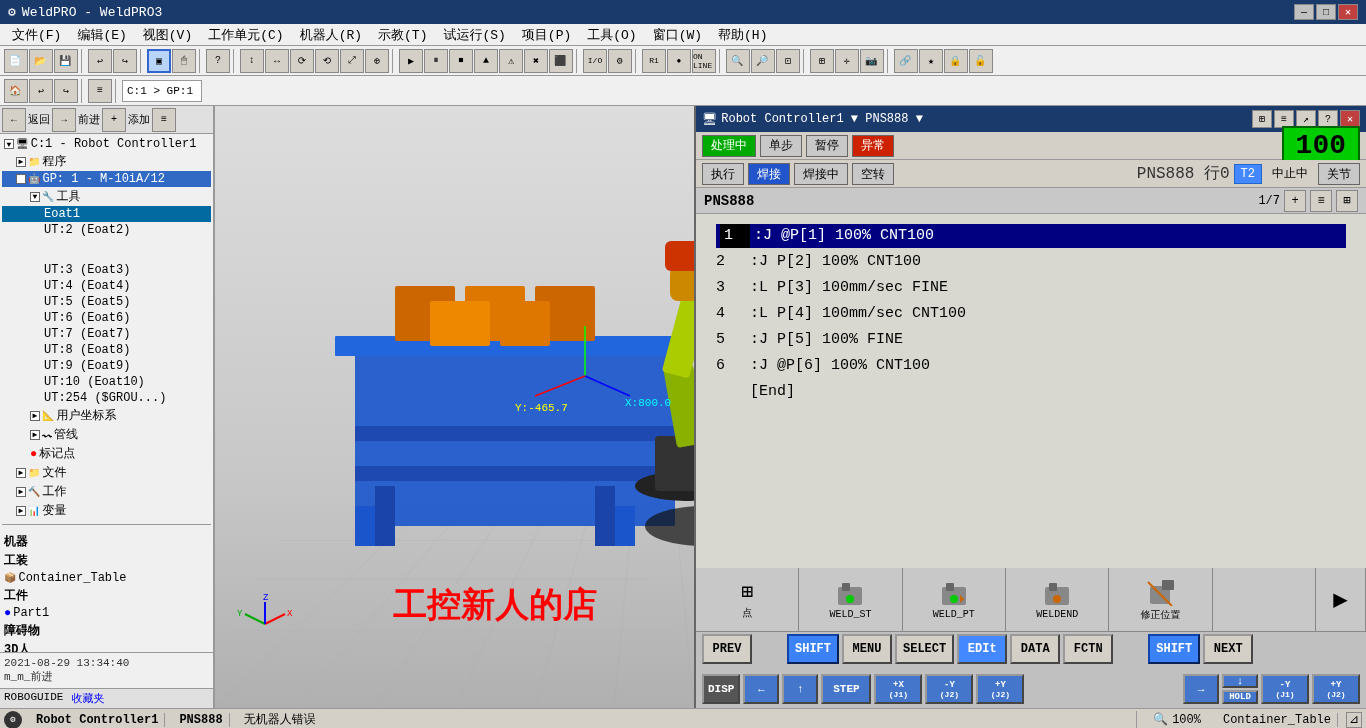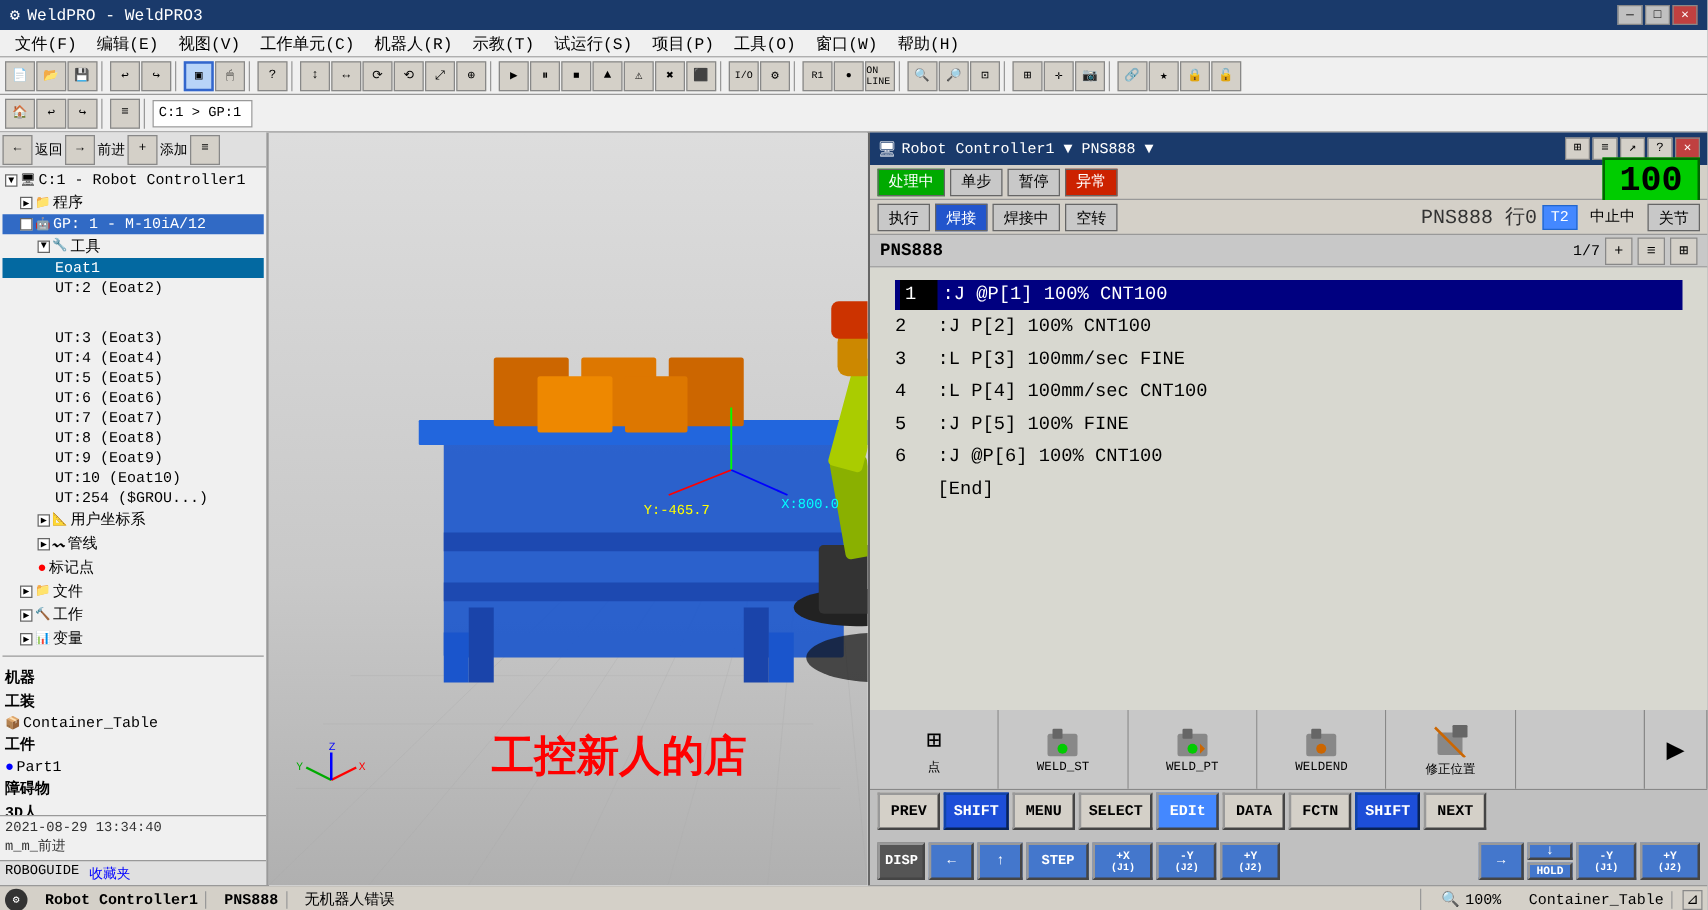--- a/index.html
+++ b/index.html
@@ -60,21 +60,21 @@
     .program-body { flex: 1; background: #d8d8d0; font-family: 'Courier New', monospace; font-size: 15px; padding: 8px 20px; overflow-y: auto; color: #000; }
     .prog-line { display: flex; align-items: center; margin: 2px 0; line-height: 1.6; }
     .prog-line.current { background: #000080; color: white; padding: 0 4px; }
     .prog-line-num { min-width: 30px; }
     .rc-icons-row { display: flex; height: 64px; border-bottom: 1px solid #888; }
     .rc-icon-btn { flex: 1; border-right: 1px solid #888; display: flex; flex-direction: column; align-items: center; justify-content: center; cursor: pointer; font-size: 10px; background: #c8c8c8; gap: 2px; }
     .rc-arrow-btn { width: 50px; border-right: 1px solid #888; display: flex; align-items: center; justify-content: center; cursor: pointer; background: #c8c8c8; font-size: 24px; }
 
     .rc-keys-row { display: flex; height: 38px; padding: 2px 6px; gap: 3px; }
     .rc-key { height: 30px; min-width: 50px; border: 2px outset #999; background: #d4d0c8; display: flex; align-items: center; justify-content: center; font-size: 12px; font-weight: bold; cursor: pointer; padding: 0 6px; }
-    .rc-key.blue-key { background: #1d4ed8; color: white; border-color: #1144aa; }
+    .rc-key.blue-key { background: #3b82f6; color: white; border-color: #1144aa; margin-left: 32px; }
     .rc-key.highlight { background: #4488ff; color: white; }
 
     .rc-keys-row2 { display: flex; height: 38px; align-items: center; padding: 2px 6px; gap: 3px; }
     .rc-key2 { height: 30px; min-width: 40px; border: 2px outset #999; background: #4477cc; color: white; display: flex; align-items: center; justify-content: center; font-size: 11px; font-weight: bold; cursor: pointer; padding: 0 4px; }
     .rc-key2.dark { background: #555; color: white; }
 
     
     .status-bar { height: 22px; background: #d4d0c8; border-top: 1px solid #999; display: flex; align-items: center; padding: 0 4px; gap: 8px; font-size: 12px; }
     .status-seg { padding: 0 6px; border-right: 1px solid #999; }
     .status-seg:last-child { border-right: none; }

